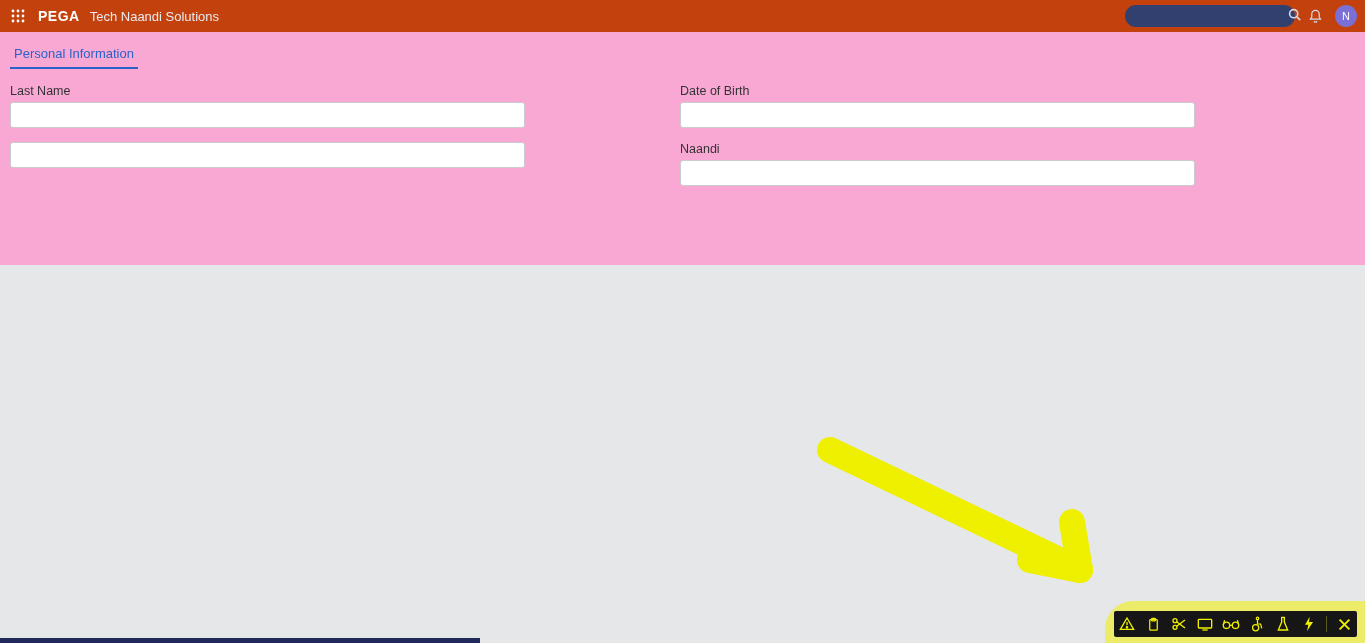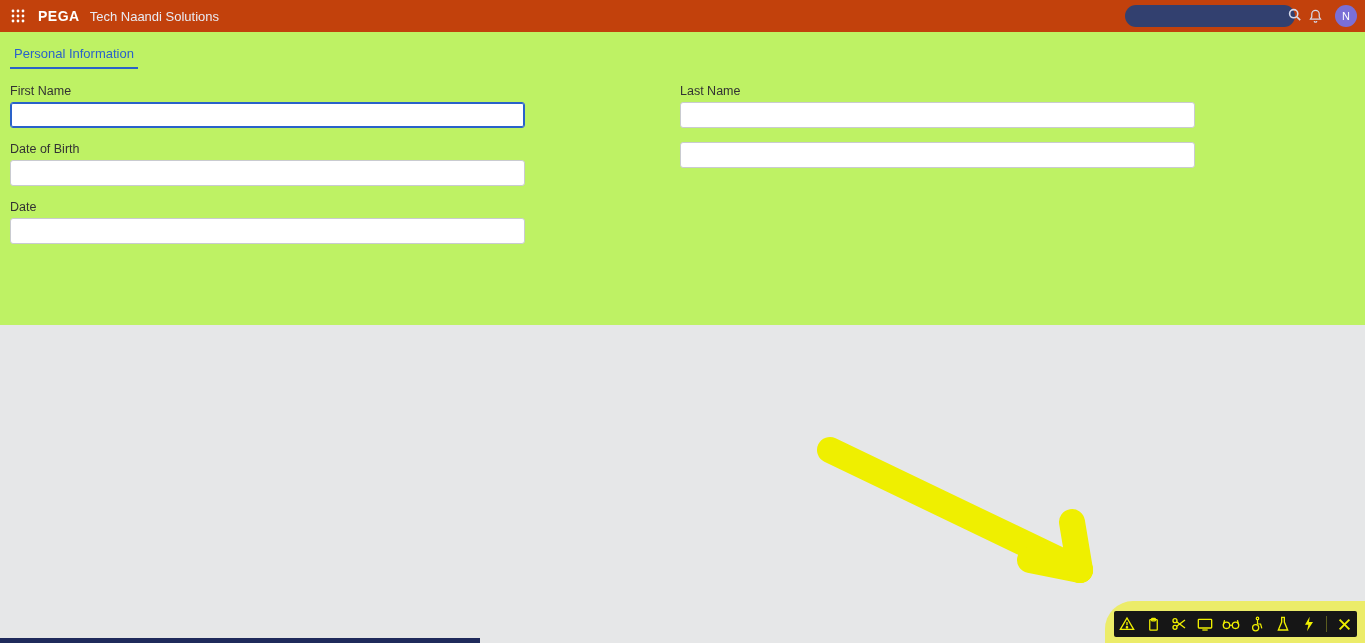--- a/index.html
+++ b/index.html
@@ -64,22 +64,22 @@
     width: 22px; height: 22px;
     border-radius: 50%;
     background: #7a6fd6;
     color: #fff;
     font-size: 11px;
     display:flex; align-items:center; justify-content:center;
     cursor:pointer;
   }
 
   .page-area {
-    background: #bef264;
-    height: 293px;
+    background: #f9a8d4;
+    height: 233px;
     padding: 8px 10px 18px 10px;
   }
   .tab-row {
     display:flex;
     border-bottom: 1px solid transparent;
     margin-bottom: 14px;
   }
   .tab {
     font-size: 13px;
     color: #2a62c9;
@@ -205,36 +205,32 @@
   </div>
 </div>
 
 <div class="page-area">
   <div class="tab-row">
     <div class="tab">Personal Information</div>
   </div>
 
   <div class="form-grid">
     <div class="field">
-      <label>First Name</label>
-      <input class="focused" type="text" value="" style="">
-    </div>
-    <div class="field">
       <label>Last Name</label>
       <input type="text" value="" style="">
     </div>
     <div class="field">
       <label>Date of Birth</label>
       <input type="text" value="" style="">
     </div>
     <div class="field">
       <input type="text" value="" style="">
     </div>
     <div class="field">
-      <label>Date</label>
+      <label>Naandi</label>
       <input type="text" value="" style="">
     </div>
   </div>
 </div>
 
 <svg class="annotation" style="left:810px; top:430px;" width="320" height="180" viewBox="0 0 320 180">
   <g fill="none" stroke="#efef00" stroke-width="26" stroke-linecap="round" stroke-linejoin="round">
     <path d="M20 20 L270 140"></path>
     <path d="M270 140 L220 130"></path>
     <path d="M270 140 L262 92"></path>

